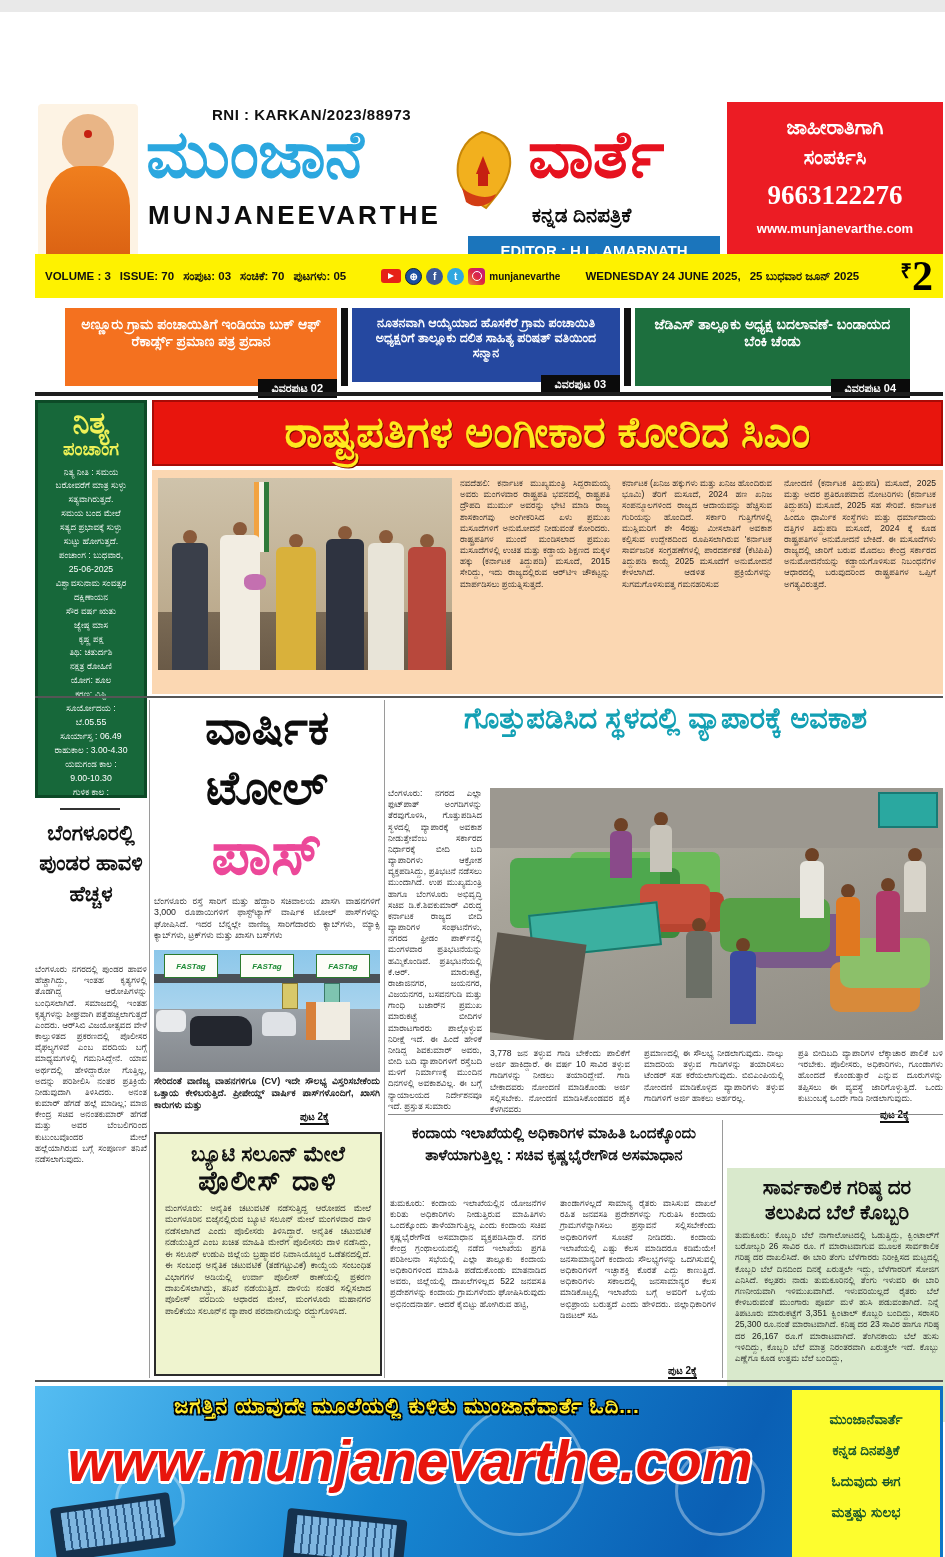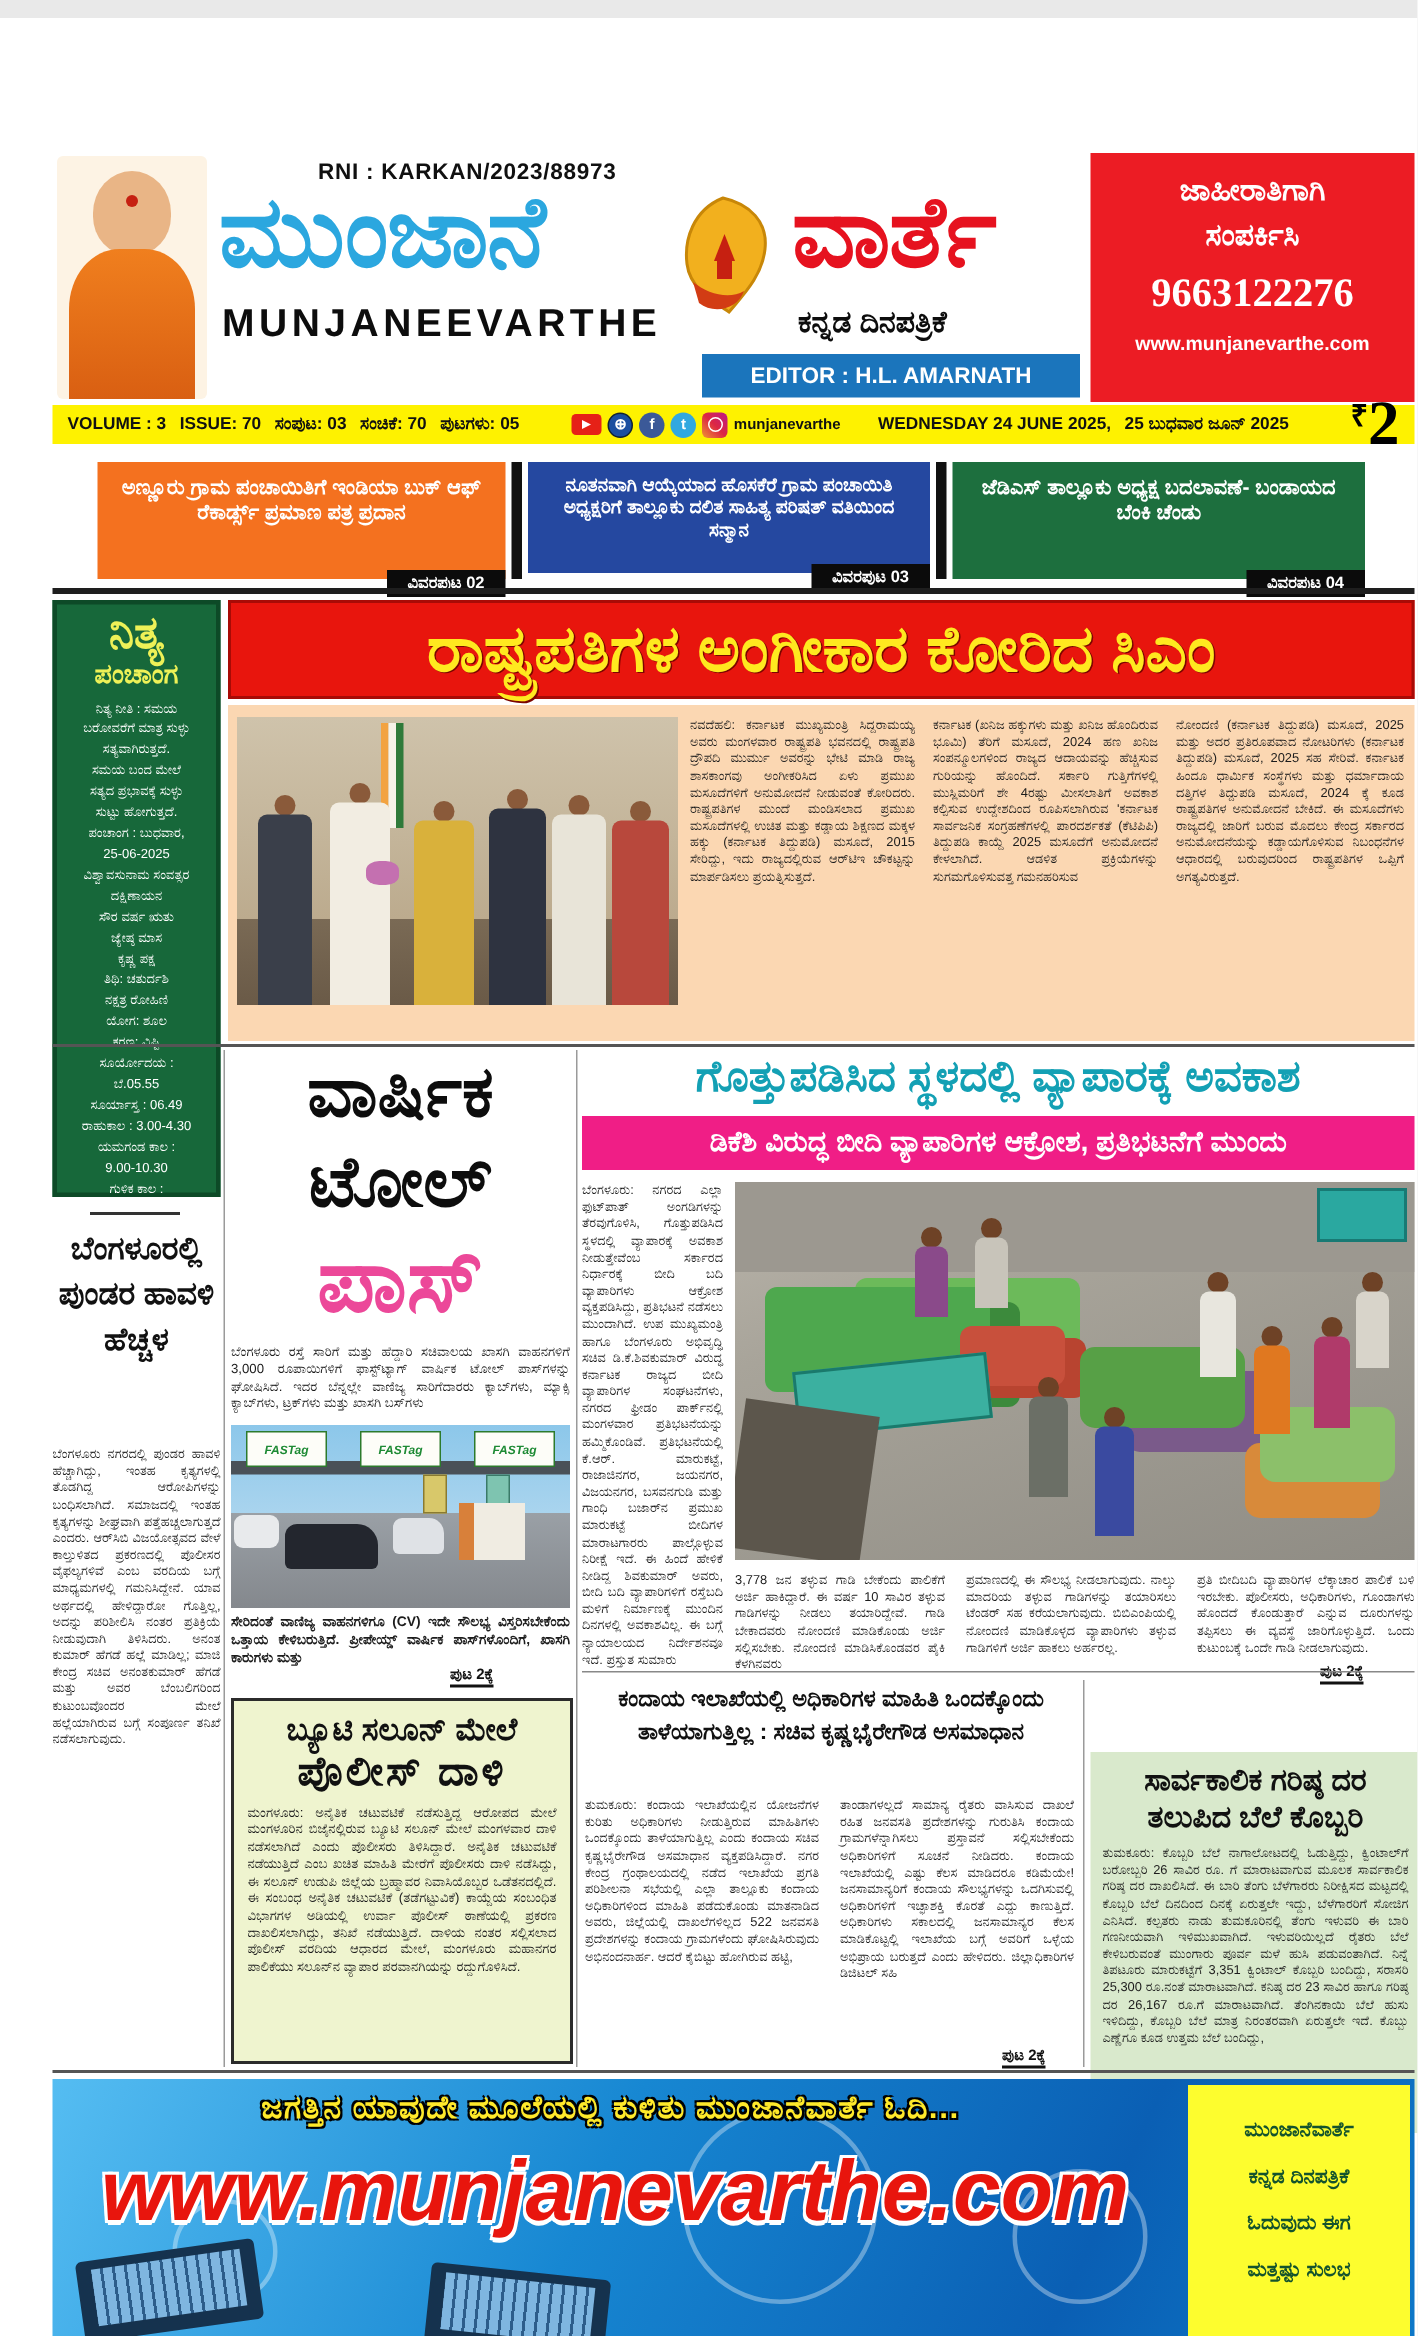--- a/index.html
+++ b/index.html
@@ -120,21 +120,21 @@
 
   <div class="abs blue-bar" style="left:468px; top:224px; width:252px;">EDITOR : H.L. AMARNATH</div>
 
   <div class="abs ad-box kn" style="left:727px; top:90px; width:216px; height:166px;">
     <div class="l">ಜಾಹೀರಾತಿಗಾಗಿ</div>
     <div class="l">ಸಂಪರ್ಕಿಸಿ</div>
     <div class="ph">9663122276</div>
     <div class="ws">www.munjanevarthe.com</div>
   </div>
 
-  <div class="abs info-bar" style="left:35px; top:258px; width:908px; height:26px;">
+  <div class="abs info-bar" style="left:35px; top:242px; width:908px; height:44px;">
     <span class="t">VOLUME : 3</span>
     <span class="t">ISSUE: 70</span>
     <span class="t kn">ಸಂಪುಟ: 03</span>
     <span class="t kn">ಸಂಚಿಕೆ: 70</span>
     <span class="t kn">ಪುಟಗಳು: 05</span>
     <span class="soc" style="margin-left:26px;">
       <span class="yt"></span>
       <span class="ic globe">⊕</span>
       <span class="ic fb">f</span>
       <span class="ic tw">t</span>
@@ -262,23 +262,20 @@
     <div class="abs" style="left:36px; top:66px; width:62px; height:30px; border-radius:8px 14px 4px 4px; background:#23262e;"></div>
     <div class="abs" style="left:2px; top:60px; width:30px; height:22px; border-radius:6px; background:#e8eaec;"></div>
     <div class="abs" style="left:108px; top:62px; width:34px; height:24px; border-radius:6px 10px 4px 4px; background:#dfe2e6;"></div>
     <div class="abs" style="left:152px; top:52px; width:44px; height:38px; background:#f0ece2; border-left:10px solid #d8803a;"></div>
   </div>
 
   <div class="abs body-txt kn" style="left:154px; top:1064px; width:226px; height:42px; font-size:9.2px; font-weight:bold;">ಸೇರಿದಂತೆ ವಾಣಿಜ್ಯ ವಾಹನಗಳಿಗೂ (CV) ಇದೇ ಸೌಲಭ್ಯ ವಿಸ್ತರಿಸಬೇಕೆಂದು ಒತ್ತಾಯ ಕೇಳಿಬರುತ್ತಿದೆ. ಪ್ರೀಪೇಯ್ಡ್ ವಾರ್ಷಿಕ ಪಾಸ್‌ಗಳೊಂದಿಗೆ, ಖಾಸಗಿ ಕಾರುಗಳು ಮತ್ತು</div>
   <div class="abs" style="left:300px; top:1094px;"><span class="page-ref kn">ಪುಟ 2ಕ್ಕೆ</span></div>
 
   <div class="abs market-head kn" style="left:388px; top:690px; width:555px;">ಗೊತ್ತುಪಡಿಸಿದ ಸ್ಥಳದಲ್ಲಿ ವ್ಯಾಪಾರಕ್ಕೆ ಅವಕಾಶ</div>
-  <div class="abs pink-bar kn" style="left:388px; top:732px; width:555px; height:36px;">
-    <span>ಡಿಕೆಶಿ ವಿರುದ್ಧ ಬೀದಿ ವ್ಯಾಪಾರಿಗಳ ಆಕ್ರೋಶ, ಪ್ರತಿಭಟನೆಗೆ ಮುಂದು</span>
-  </div>
   <div class="abs body-txt kn" style="left:388px; top:776px; width:94px; height:328px;">ಬೆಂಗಳೂರು: ನಗರದ ಎಲ್ಲಾ ಫುಟ್‌ಪಾತ್ ಅಂಗಡಿಗಳನ್ನು ತೆರವುಗೊಳಿಸಿ, ಗೊತ್ತುಪಡಿಸಿದ ಸ್ಥಳದಲ್ಲಿ ವ್ಯಾಪಾರಕ್ಕೆ ಅವಕಾಶ ನೀಡುತ್ತೇವೆಂಬ ಸರ್ಕಾರದ ನಿರ್ಧಾರಕ್ಕೆ ಬೀದಿ ಬದಿ ವ್ಯಾಪಾರಿಗಳು ಆಕ್ರೋಶ ವ್ಯಕ್ತಪಡಿಸಿದ್ದು, ಪ್ರತಿಭಟನೆ ನಡೆಸಲು ಮುಂದಾಗಿದೆ. ಉಪ ಮುಖ್ಯಮಂತ್ರಿ ಹಾಗೂ ಬೆಂಗಳೂರು ಅಭಿವೃದ್ಧಿ ಸಚಿವ ಡಿ.ಕೆ.ಶಿವಕುಮಾರ್ ವಿರುದ್ಧ ಕರ್ನಾಟಕ ರಾಜ್ಯದ ಬೀದಿ ವ್ಯಾಪಾರಿಗಳ ಸಂಘಟನೆಗಳು, ನಗರದ ಫ್ರೀಡಂ ಪಾರ್ಕ್‌ನಲ್ಲಿ ಮಂಗಳವಾರ ಪ್ರತಿಭಟನೆಯನ್ನು ಹಮ್ಮಿಕೊಂಡಿವೆ. ಪ್ರತಿಭಟನೆಯಲ್ಲಿ ಕೆ.ಆರ್. ಮಾರುಕಟ್ಟೆ, ರಾಜಾಜಿನಗರ, ಜಯನಗರ, ವಿಜಯನಗರ, ಬಸವನಗುಡಿ ಮತ್ತು ಗಾಂಧಿ ಬಜಾರ್‌ನ ಪ್ರಮುಖ ಮಾರುಕಟ್ಟೆ ಬೀದಿಗಳ ಮಾರಾಟಗಾರರು ಪಾಲ್ಗೊಳ್ಳುವ ನಿರೀಕ್ಷೆ ಇದೆ. ಈ ಹಿಂದೆ ಹೇಳಿಕೆ ನೀಡಿದ್ದ ಶಿವಕುಮಾರ್ ಅವರು, ಬೀದಿ ಬದಿ ವ್ಯಾಪಾರಿಗಳಿಗೆ ರಸ್ತೆಬದಿ ಮಳಿಗೆ ನಿರ್ಮಾಣಕ್ಕೆ ಮುಂದಿನ ದಿನಗಳಲ್ಲಿ ಅವಕಾಶವಿಲ್ಲ. ಈ ಬಗ್ಗೆ ನ್ಯಾಯಾಲಯದ ನಿರ್ದೇಶನವೂ ಇದೆ. ಪ್ರಸ್ತುತ ಸುಮಾರು</div>
 
   <div class="photo" style="left:490px; top:776px; width:453px; height:252px; background:linear-gradient(160deg,#b9b4aa 0%,#a8a49a 30%,#8f8c84 100%);">
     <div class="abs" style="left:0; top:0; width:453px; height:60px; background:#9c9890;"></div>
     <div class="abs" style="left:20px; top:70px; width:150px; height:70px; border-radius:8px; background:#4ea84e; box-shadow:20px 10px 0 #3c8a3c, 60px -6px 0 #6cba5a;"></div>
     <div class="abs" style="left:150px; top:96px; width:70px; height:40px; border-radius:8px; background:#c8503c; box-shadow:14px 8px 0 #b84430;"></div>
     <div class="abs" style="left:230px; top:110px; width:110px; height:54px; border-radius:10px; background:#57a046; box-shadow:30px 16px 0 #7a5a8a;"></div>
     <div class="abs" style="left:350px; top:150px; width:90px; height:50px; border-radius:10px; background:#8cc06a; box-shadow:-10px 24px 0 #d88a3a;"></div>
     <div class="abs" style="left:40px; top:120px; width:130px; height:44px; background:#3bb0a0; border:2px solid #1a7a6c; transform:rotate(-6deg);"></div>
     <div class="abs" style="left:60px; top:160px; width:26px; height:26px; border-radius:50%; border:5px solid #444;"></div>

